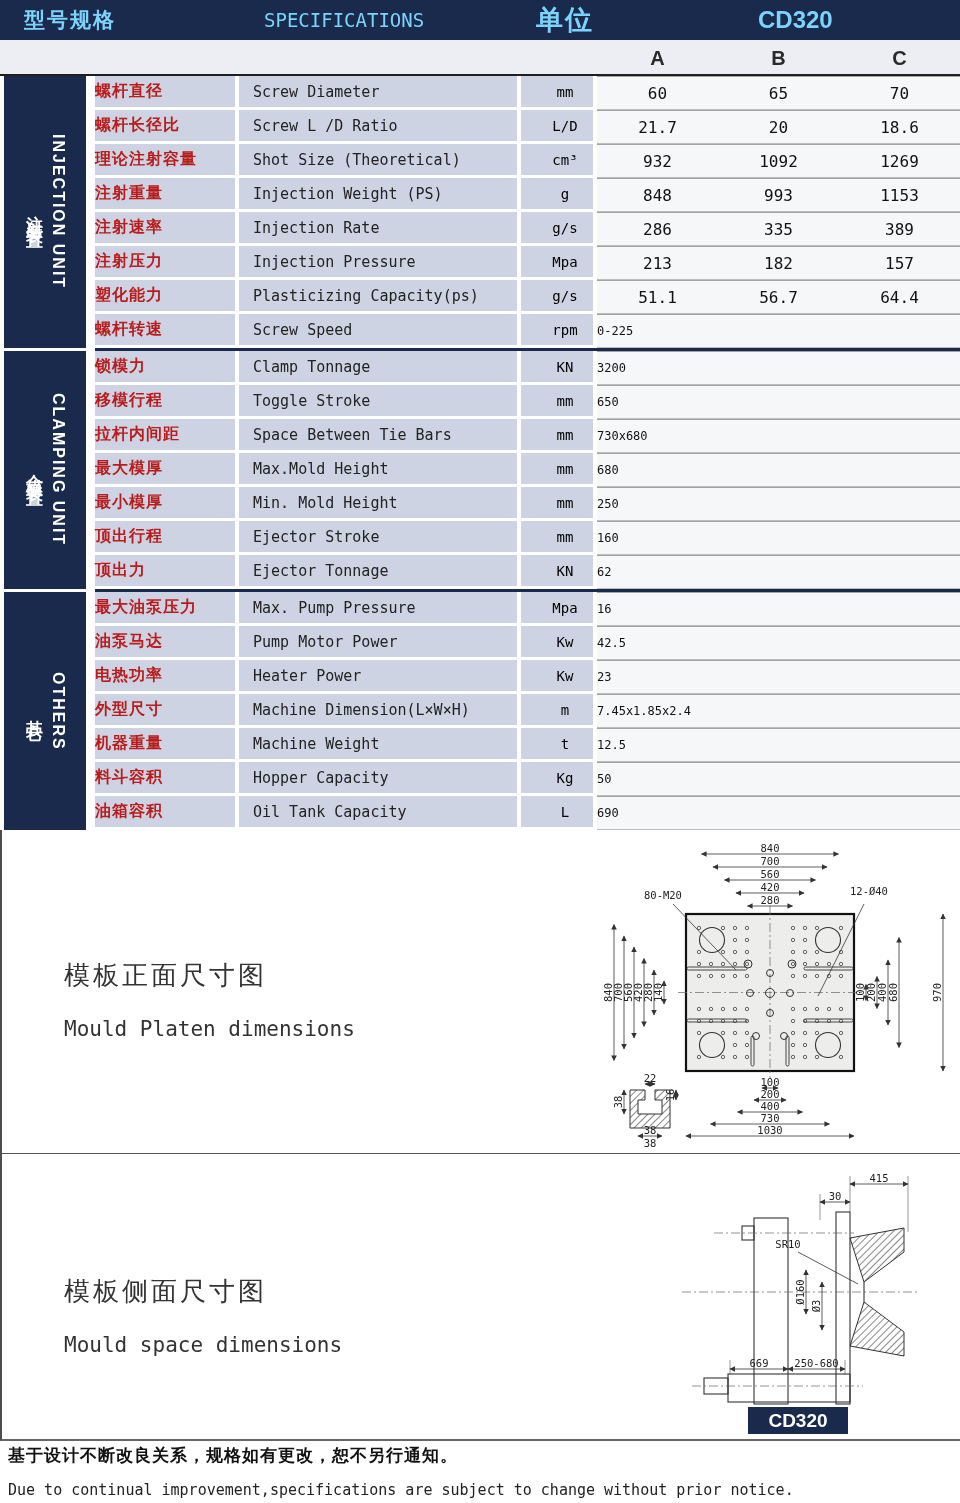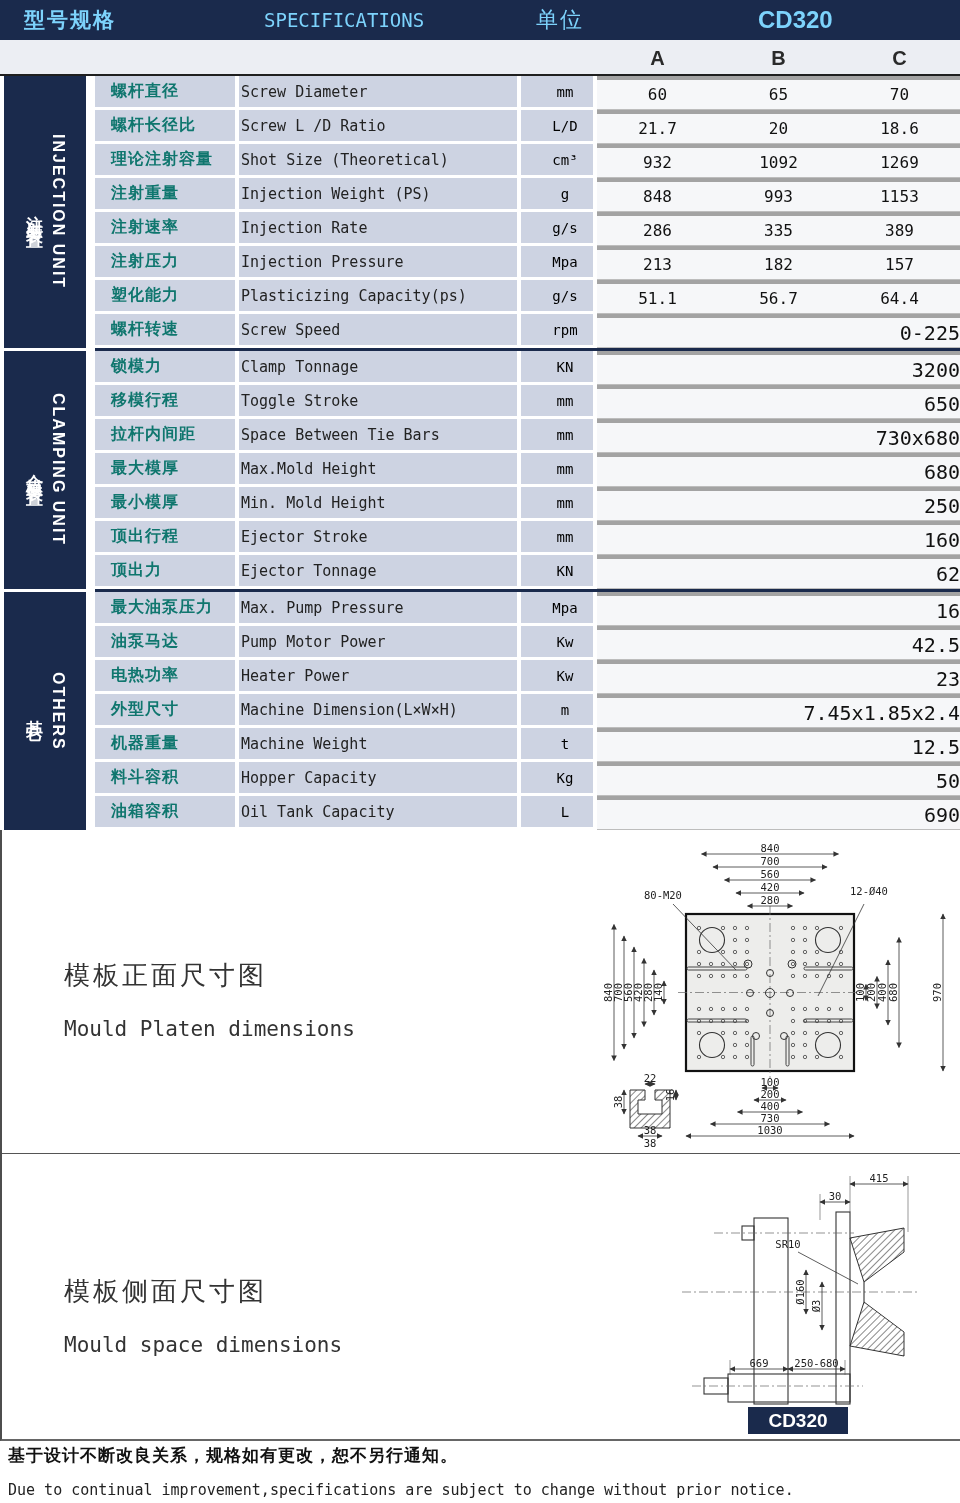--- a/index.html
+++ b/index.html
@@ -12,44 +12,44 @@
   }
   *{box-sizing:border-box;margin:0;padding:0}
   body{width:960px;height:1503px;background:#fff;font-family:var(--sans);overflow:hidden}
   .page{position:relative;width:960px;height:1503px;background:#fff}
 
   
   .topbar{position:relative;height:40px;background:var(--navy);color:#7dd3fc}
   .topbar span{position:absolute;top:50%;transform:translateY(-50%);white-space:nowrap}
   .h-model{left:24px;font-size:21px;font-weight:bold;letter-spacing:2px}
   .h-spec{left:264px;font-size:19px;font-family:var(--mono)}
-  .h-unit{left:536px;font-size:22px;font-weight:normal;letter-spacing:2px}
+  .h-unit{left:536px;font-size:27px;font-weight:bold;letter-spacing:2px}
   .h-cd{left:758px;font-size:24px;font-weight:bold;font-family:var(--sans)}
 
   
   .subheader{height:36px;background:var(--subbg);border-bottom:2px solid #1f1f1f}
   .abc{margin-left:597px;width:363px;display:flex;height:100%}
   .abc span{flex:1;text-align:center;font-size:20px;font-weight:bold;color:#2a2a2a;line-height:36px;font-family:var(--sans)}
 
   
   .table-area{width:960px}
   .section{display:flex;padding-left:4px}
   .side{width:82px;margin-right:9px;background:var(--navy);display:flex;align-items:center;justify-content:center;color:#fff}
   .side .cn{writing-mode:vertical-rl;font-size:17px;letter-spacing:5px;margin-right:3px;font-weight:bold}
   .side .en{writing-mode:vertical-rl;font-size:16px;font-weight:bold;letter-spacing:2px;font-family:var(--sans)}
   .rows{flex:1}
   .sep{height:3px;background:var(--navy);margin-left:95px}
   .row{display:grid;grid-template-columns:140px 278px 72px 1fr;column-gap:4px;height:34px}
   .cell{background:var(--labelbg);border-bottom:3px solid #fff;display:flex;align-items:center}
-  .cell.cn{font-size:16px;font-weight:bold;color:#0f766e;padding-left:16px;letter-spacing:1px}
-  .cell.en{font-size:15px;color:#222;padding-left:2px;font-family:var(--mono)}
+  .cell.cn{font-size:16px;font-weight:bold;color:#b91c1c;letter-spacing:1px}
+  .cell.en{font-size:15px;color:#222;padding-left:14px;font-family:var(--mono)}
   .cell.unit{justify-content:center;font-family:var(--mono);font-size:14px;padding-left:16px}
-  .vals{background:var(--valbg);border-bottom:1px solid #bdbdbd;border-top:4px solid #a3a3a3;display:flex;align-items:center}
+  .vals{background:var(--valbg);border-bottom:1px solid #bdbdbd;border-top:1px solid #a3a3a3;display:flex;align-items:center}
   .vals .v{flex:1;text-align:center;font-family:var(--mono);font-size:16px;color:#111}
-  .vals .vspan{flex:1;text-align:right;font-family:var(--mono);font-size:20px;color:#111}
+  .vals .vspan{flex:1;text-align:left;font-family:var(--mono);font-size:12px;color:#111}
 
   
   .diagrams{position:relative;height:611px;border-left:2px solid #4d4d4d;border-bottom:2px solid #666;background:#fff}
   .divider{position:absolute;left:0;right:0;top:323px;height:1px;background:#555}
   .dtitle{position:absolute;left:62px}
   .dt-cn{font-size:26px;color:#333;letter-spacing:3px}
   .dt-en{font-size:21px;color:#333;font-family:var(--mono);margin-top:24px}
   .dsvg{position:absolute}
   #platen-svg{left:596px;top:8px}
   #space-svg{left:656px;top:332px}

